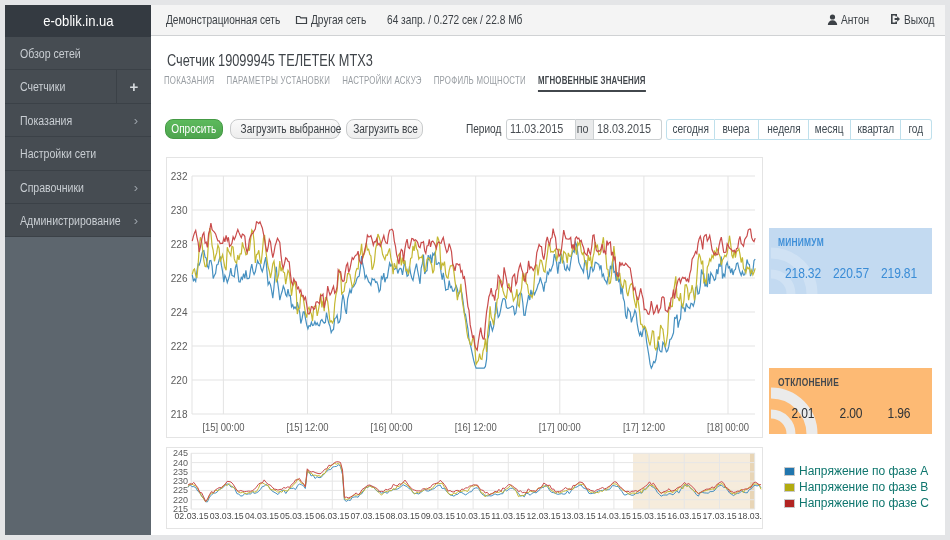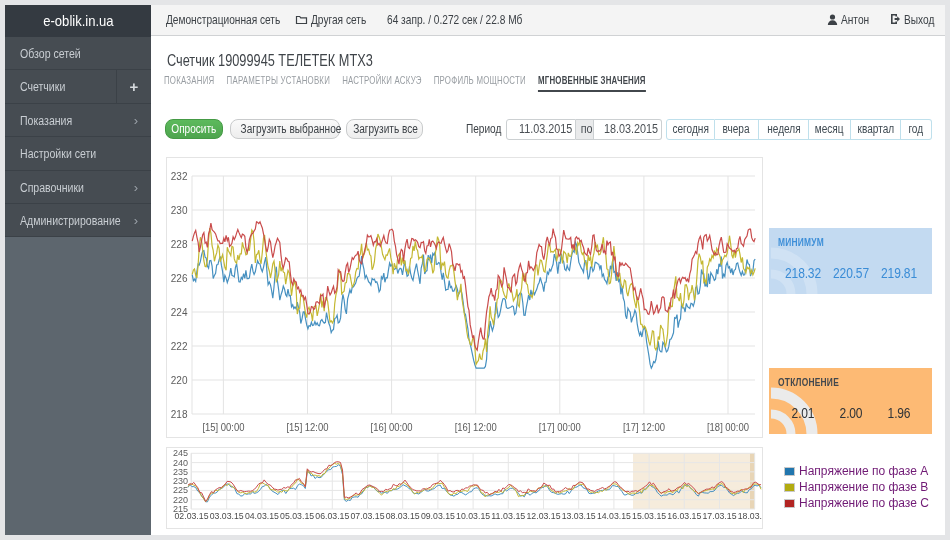--- a/index.html
+++ b/index.html
@@ -15,30 +15,30 @@
 #topbar{position:absolute;left:146px;top:0;width:794px;height:31px;background:#f4f4f4;border-bottom:1px solid #d0d2d4;font-size:13px;color:#3c4146}
 .tbi{position:absolute;top:0;line-height:30px;white-space:nowrap;transform:scaleX(.78);transform-origin:0 50%}
 h1{position:absolute;left:162px;top:46px;font-size:17px;color:#3f4449;font-weight:normal;white-space:nowrap;transform:scaleX(.75);transform-origin:0 50%}
 #tabs{position:absolute;left:159px;top:69px;font-size:11px;color:#989da2;letter-spacing:.3px;white-space:nowrap;transform:scaleX(.715);transform-origin:0 50%}
 #tabs span{margin-right:17px}
 #tabs .act{color:#42474c;font-weight:bold;border-bottom:2px solid #42474c;padding-bottom:4px}
 .btn{position:absolute;height:20px;line-height:18px;font-size:12px;text-align:center;border-radius:8px;border:1px solid #c9cbcc;background:linear-gradient(#fafafa,#ededed);color:#3c4146;top:114px;white-space:nowrap}
 .btn>i{font-style:normal;display:inline-block;transform:scaleX(.84);transform-origin:50% 50%}
 .btn.green{background:linear-gradient(#5dba5d,#4da44d);border-color:#459a45;color:#fff}
 .lbl{position:absolute;top:114px;line-height:20px;font-size:12px;color:#3c4146;transform:scaleX(.84);transform-origin:0 50%}
-.inp{position:absolute;top:114px;height:21px;line-height:19px;font-size:12px;color:#4a4f54;background:#fff;border:1px solid #ccd0d2;text-align:right}
+.inp{position:absolute;top:114px;height:21px;line-height:19px;font-size:12px;color:#4a4f54;background:#fff;border:1px solid #ccd0d2;text-align:left}
 .inp>i{font-style:normal;display:inline-block;transform:scaleX(.9);transform-origin:50% 50%}
 .addon{background:#e9eaeb}
 .qb{position:absolute;top:114px;height:21px;line-height:19px;font-size:12px;color:#3f4a52;background:#fff;border:1px solid #bfe0ec;border-left:none;text-align:center}
 .qb>i{font-style:normal;display:inline-block;transform:scaleX(.84);transform-origin:50% 50%}
 .panel{position:absolute;background:#fff;border:1px solid #e4e4e4}
 .sb{position:absolute;left:764px;width:163px;overflow:hidden}
 .sb .t{position:absolute;left:9px;top:8px;font-size:10.5px;font-weight:bold;letter-spacing:.3px;transform:scaleX(.8);transform-origin:0 50%;white-space:nowrap}
 .sb .v{position:absolute;width:48px;top:37px;font-size:14.5px;text-align:center;transform:scaleX(.83);letter-spacing:-.2px}
-.leg{position:absolute;left:779px;font-size:12px;color:#701a75;line-height:13px;white-space:nowrap}
+.leg{position:absolute;left:779px;font-size:12px;color:#0f766e;line-height:13px;white-space:nowrap}
 .leg .sw{display:inline-block;width:11px;height:9px;border:1px solid #c9c9c9;margin-right:4px;vertical-align:-1px}
 .leg>i{font-style:normal;display:inline-block}
 svg text{font-family:"Liberation Sans",sans-serif}
 </style></head><body>
 <div id="app">
 <div id="sidebar">
  <div id="logo"><i>e-oblik.in.ua</i></div>
  <div id="menu">
   <div class="mi"><i>Обзор сетей</i></div>
   <div class="mi"><i>Счетчики</i><span class="plus">+</span></div>

